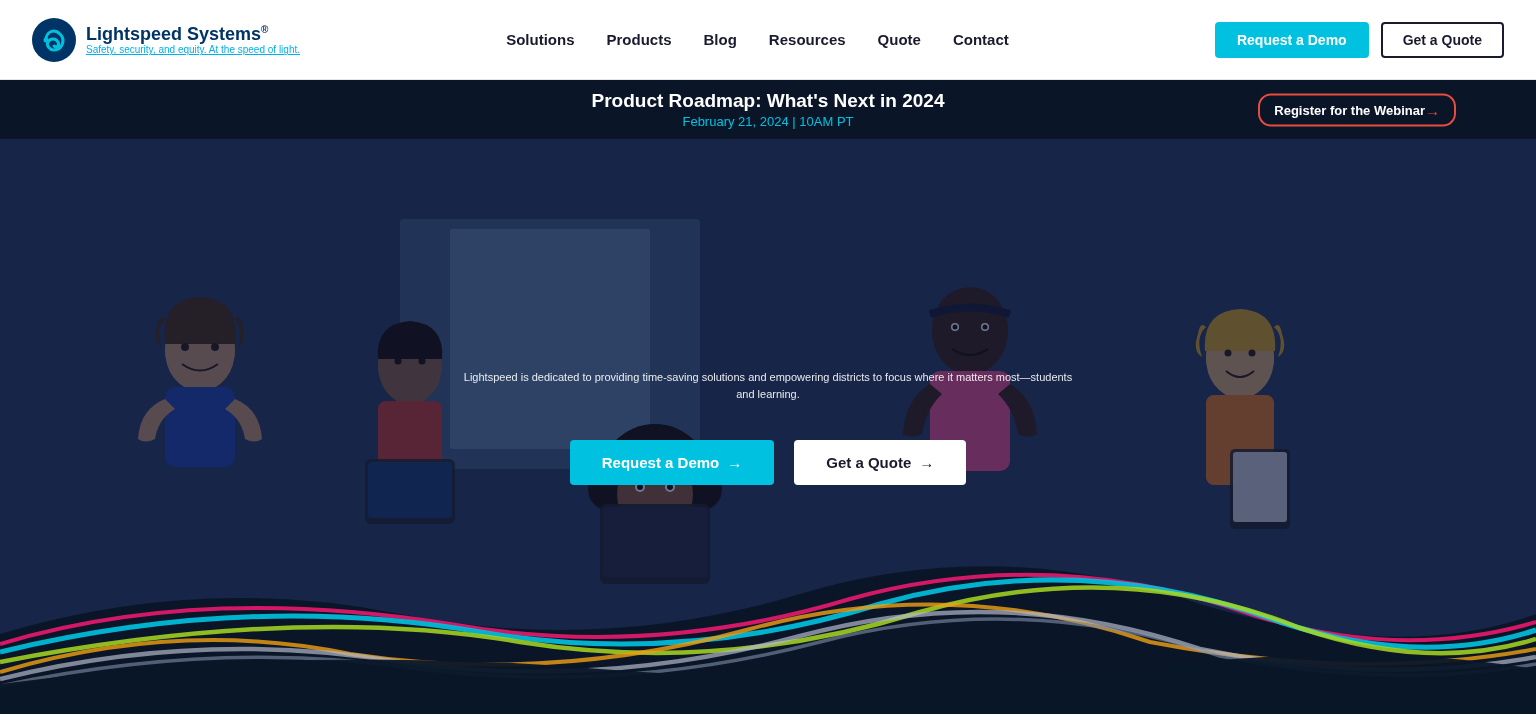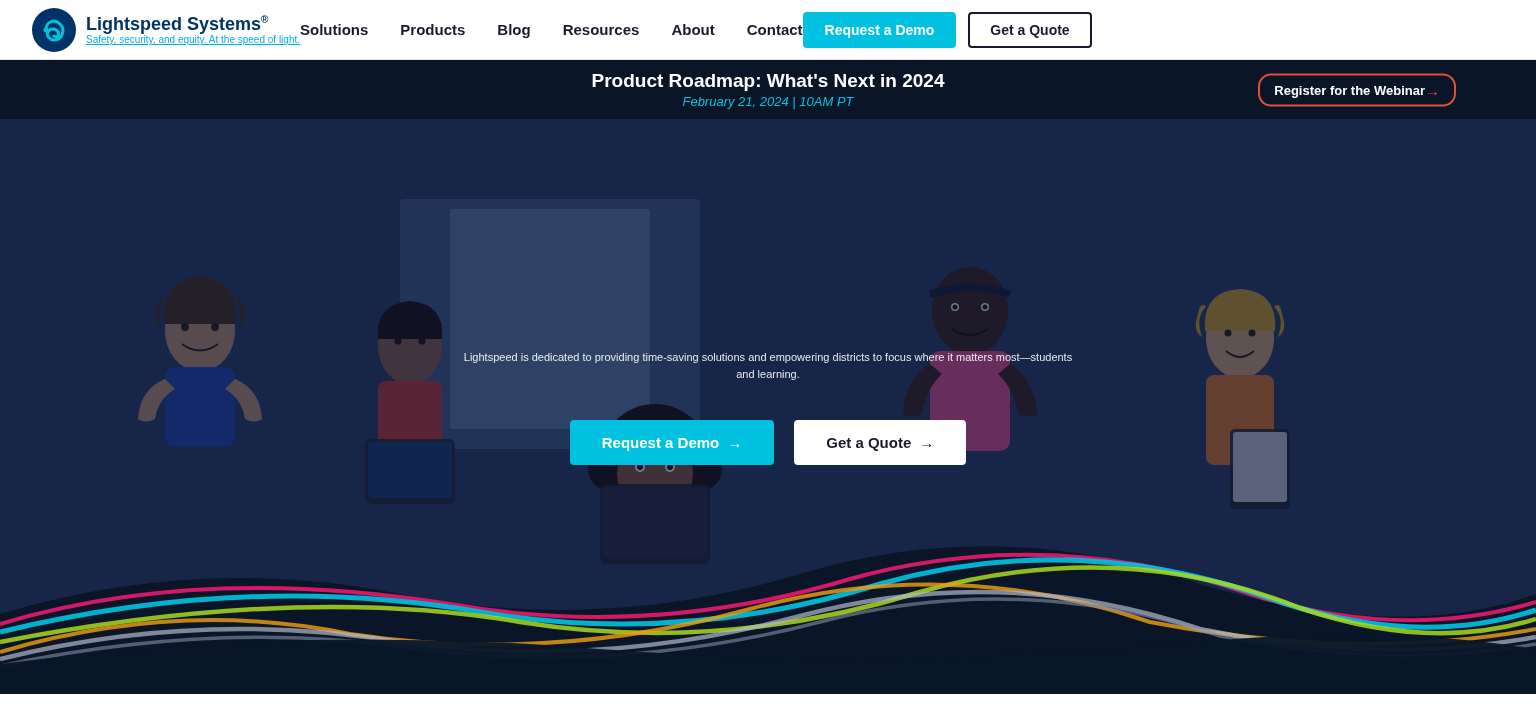--- a/index.html
+++ b/index.html
@@ -2,23 +2,24 @@
 <html><head>
   <meta charset="utf-8">
   <style>
     *, *::before, *::after { box-sizing: border-box; margin: 0; padding: 0; }
     body { font-family: 'Arial', sans-serif; overflow-x: hidden; width: 1536px; }
 
     
     .navbar {
       display: flex;
       align-items: center;
+      justify-content: space-between;
       background: #ffffff;
       padding: 0 32px;
-      height: 60px;
+      height: 80px;
       border-bottom: 1px solid #e5e5e5;
       position: relative;
       z-index: 10;
     }
     .logo-area {
       display: flex;
       align-items: center;
       gap: 10px;
     }
     .logo-icon {
@@ -101,21 +102,20 @@
     }
     .announcement-title {
       font-size: 19px;
       font-weight: 700;
       color: #ffffff;
     }
     .announcement-date {
       font-size: 13px;
       color: #00c2e0;
       margin-top: 2px;
-      font-style: italic;
     }
     .announcement-cta {
       position: absolute;
       right: 80px;
       top: 50%;
       transform: translateY(-50%);
       border: 2px solid #e74c3c;
       padding: 6px 14px;
       border-radius: 13px;
       display: flex;
@@ -242,21 +242,21 @@
       </span>
       <span class="logo-tagline">Safety, security, and equity. At the speed of light.</span>
     </div>
   </div>
 
   <ul class="nav-links">
     <li><a href="#">Solutions</a></li>
     <li><a href="#">Products</a></li>
     <li><a href="#">Blog</a></li>
     <li><a href="#">Resources</a></li>
-    <li><a href="#">About</a></li>
+    <li><a href="#">Quote</a></li>
     <li><a href="#">Contact</a></li>
   </ul>
 
   <div class="nav-actions">
     <button class="btn-demo">Request a Demo</button>
     <button class="btn-quote">Get a Quote</button>
   </div>
 </nav>
 
 <div class="announcement-banner">

